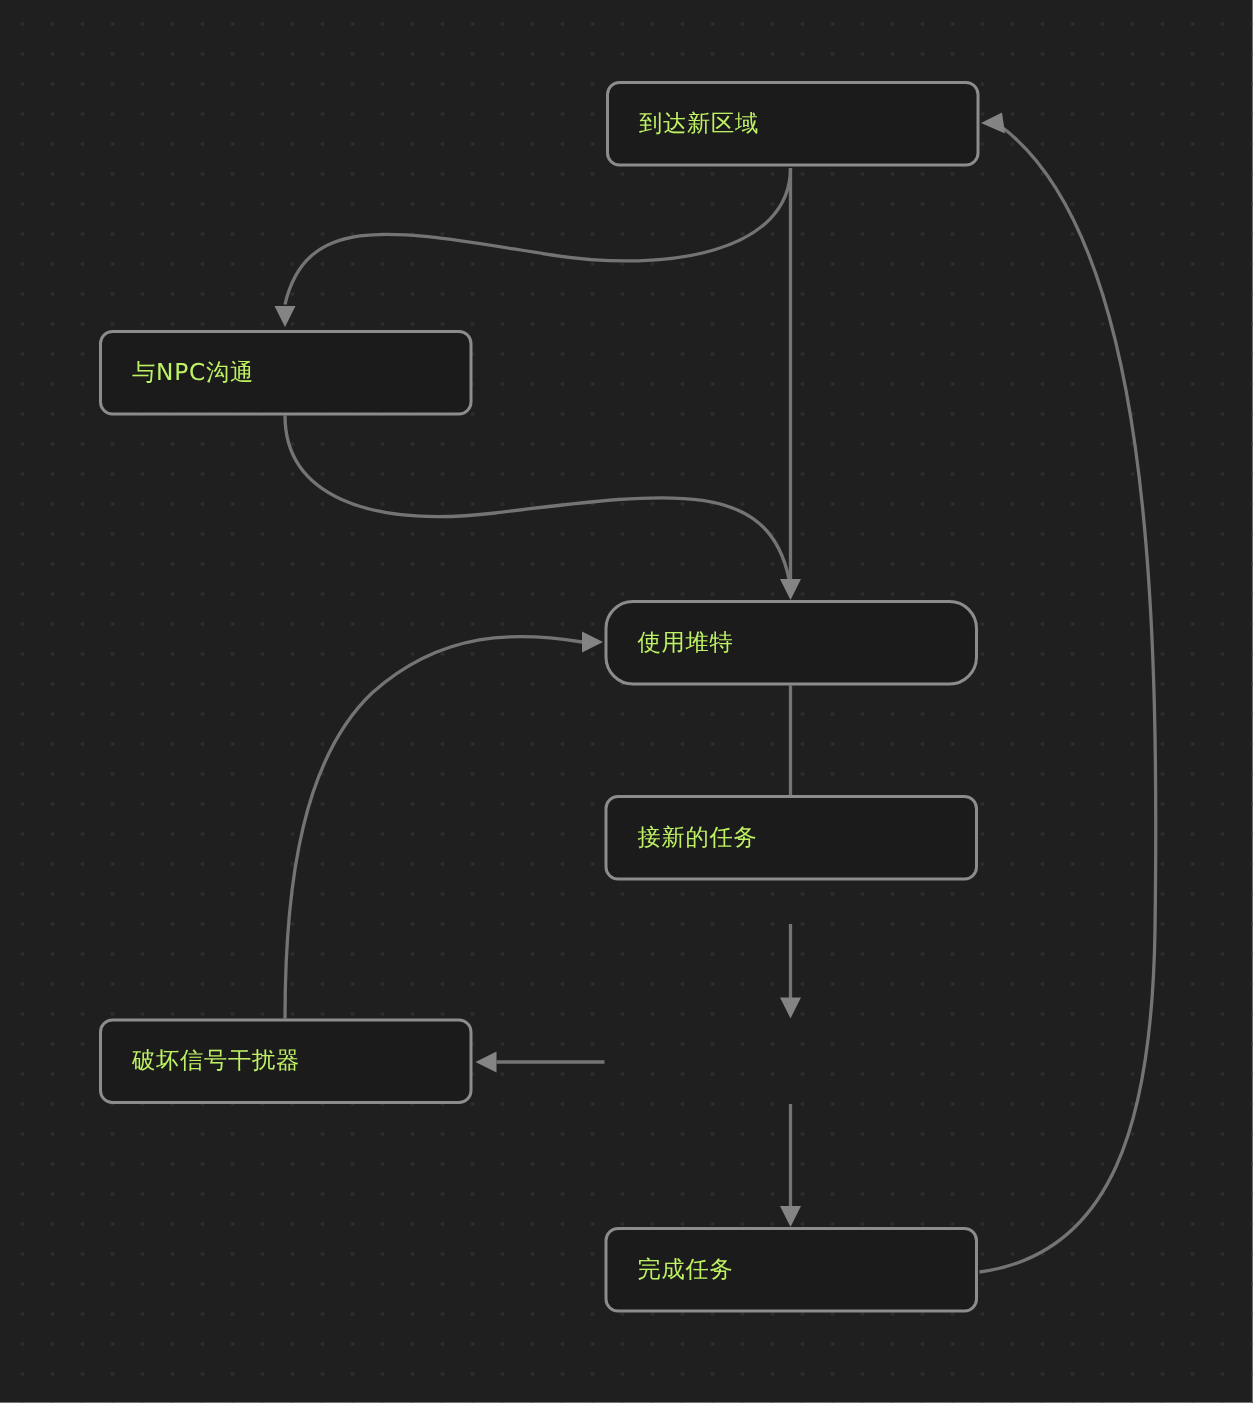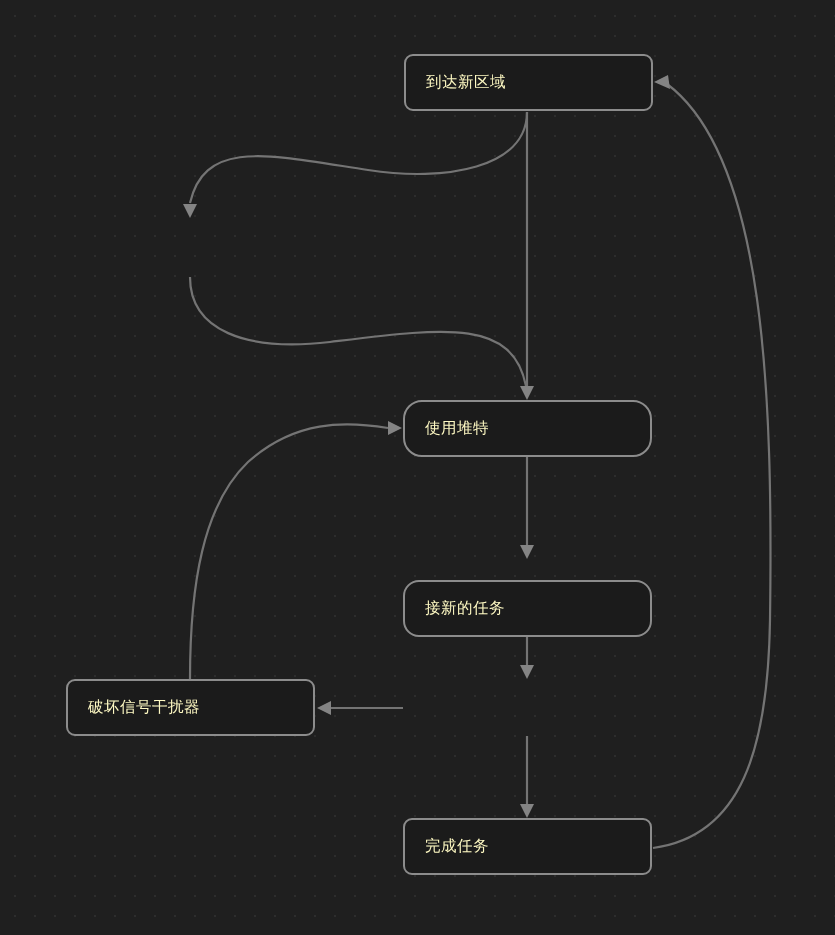--- a/index.html
+++ b/index.html
@@ -42,29 +42,29 @@
     height: 57px;
     background: #1b1b1b;
     border: 2px solid #8c8c8c;
     border-radius: 9px;
     display: flex;
     align-items: center;
     padding-left: 20px;
     cursor: pointer;
   }
   .node-label {
-    color: #fef9c3;
+    color: #bef264;
     font-size: 15.5px;
     letter-spacing: 0.5px;
     white-space: nowrap;
   }
   #node-arrive   { left: 404px; top: 54px;  }
   #node-npc      { left: 66px;  top: 220px; }
   #node-use      { left: 403px; top: 400px; border-radius: 19px; }
-  #node-newtask  { left: 403px; top: 580px; border-radius: 16px; }
+  #node-newtask  { left: 403px; top: 530px; }
   #node-puzzle   { left: 403px; top: 679px; }
   #node-jammer   { left: 66px;  top: 679px; align-items: center; }
   #node-complete { left: 403px; top: 818px; }
 </style>
 </head>
 <body>
 
 <div class="canvas">
 
   <svg class="edges" viewBox="0 0 835 935" xmlns="http://www.w3.org/2000/svg">
@@ -111,20 +111,23 @@
     <g>
       <path class="edge" d="M 653 848 C 742 836, 768 748, 770 620 C 773 400, 766 158, 667 84"></path>
       <path class="arrowhead" d="M 668 75 L 670 89 L 654 82 Z"></path>
     </g>
   </svg>
 
   <div class="node" id="node-arrive">
     <span class="node-label">到达新区域</span>
   </div>
 
+  <div class="node" id="node-npc">
+    <span class="node-label">与NPC沟通</span>
+  </div>
 
   <div class="node" id="node-use">
     <span class="node-label">使用堆特</span>
   </div>
 
   <div class="node" id="node-newtask">
     <span class="node-label">接新的任务</span>
   </div>
 
 

